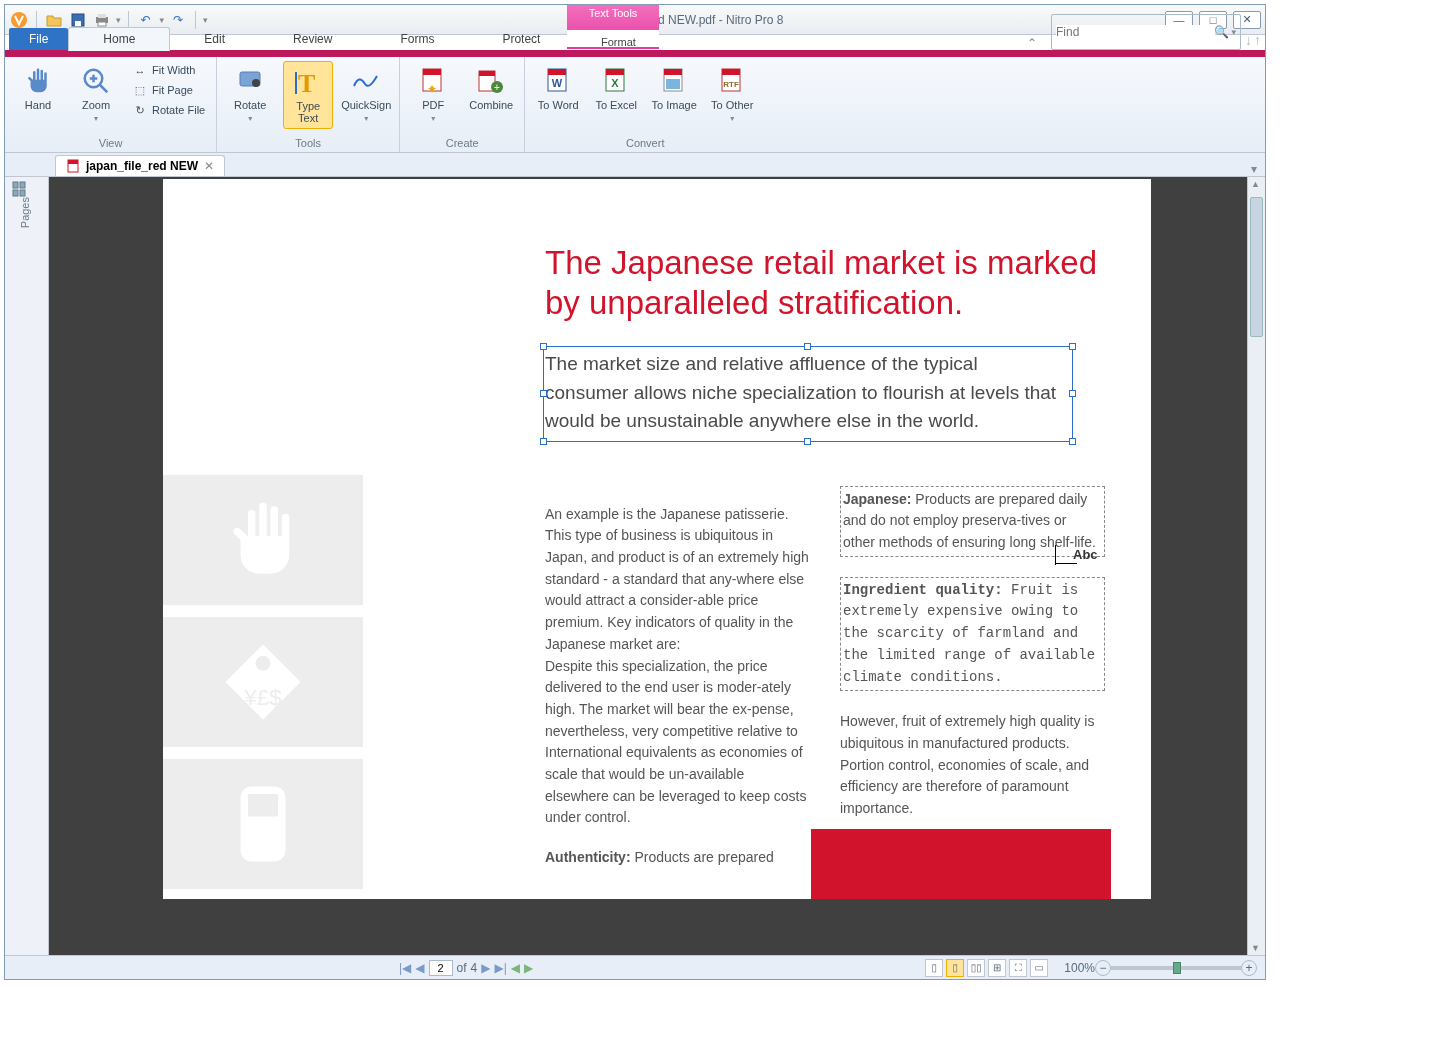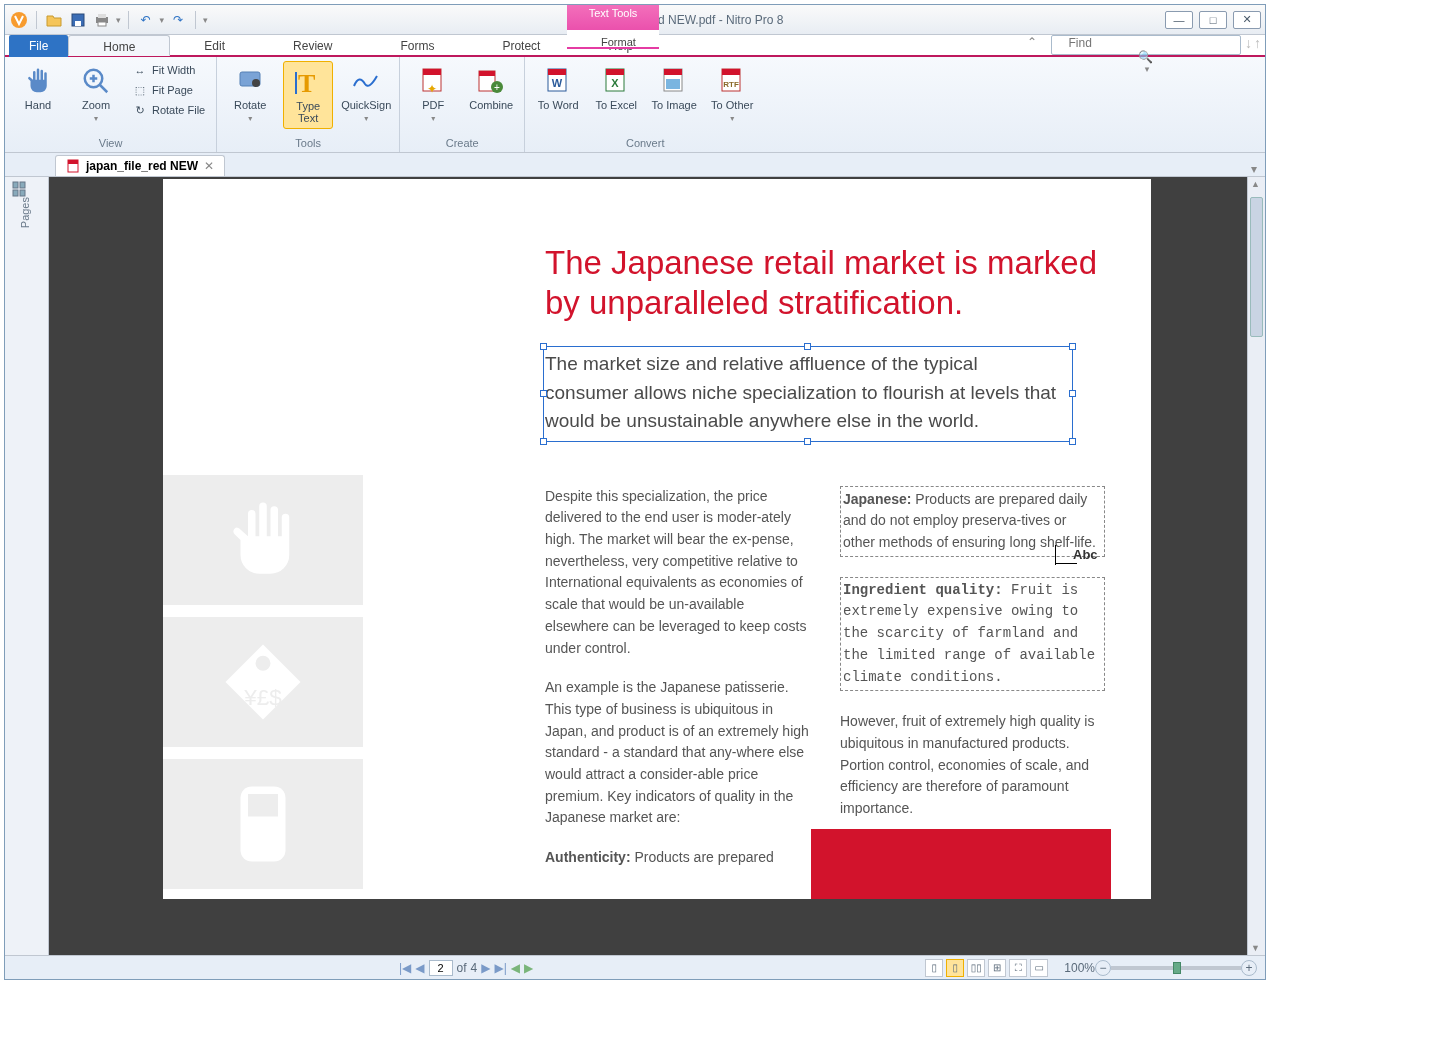--- a/index.html
+++ b/index.html
@@ -14,26 +14,26 @@
 .app-title { flex: 1; text-align: center; color: #5a6a7a; font-size: 12px; }
 .win-controls { display:flex; gap:6px; }
 .win-btn { border:1px solid #8a9bb0; background:#fff; width:28px; height:18px; border-radius:2px; display:flex; align-items:center; justify-content:center; color:#4a5a6a; font-size:11px;}
 
 
 .ctx-tab { position:absolute; left:562px; top:0; height:44px; width:92px; background:linear-gradient(#f36fbb,#e43aa2); color:#fff; text-align:center; font-size:11px; padding-top:2px; z-index:5; border-radius:0; }
 .ctx-tab .hdr { font-size:11px;}
 .ctx-tab .tab { margin-top: 11px; background:#fff; color:#444; height:17px; line-height:17px;}
 
 
-.tabrow { height: 22px; background:#fff; display:flex; border-bottom:2px solid #be185d; padding-left:4px; position:relative;}
+.tabrow { height: 22px; background:#fff; display:flex; align-items:flex-end; border-bottom:7px solid #be185d; padding-left:4px; position:relative;}
 .file-tab { background:#2e73c5; color:#fff; padding:4px 20px; font-size:12px; height:22px; border-radius:2px 2px 0 0;}
 .tab { padding:4px 34px; color:#444; cursor:pointer; }
 .tab.active { background:#f3f6fb; border:1px solid #c0c7d1; border-bottom:1px solid #f3f6fb; border-radius:3px 3px 0 0; margin-bottom:-1px;}
 .help-caret { margin-left:auto; margin-right:6px; color:#888;}
-.find-box { margin-left:8px; width:190px; height:20px; border:1px solid #abc; border-radius:2px; display:flex; align-items:center; padding:0 4px; margin-right:4px; margin-bottom:17px;flex-direction:column;}
+.find-box { margin-left:8px; width:190px; height:36px; border:1px solid #abc; border-radius:2px; display:flex; align-items:center; padding:0 4px; margin-right:4px; margin-bottom:0;}
 .find-box input { border:none; outline:none; flex:1; font-size:12px; color:#777;}
 .nav-arrows { display:flex; gap:2px; margin-right:4px; margin-bottom:2px;}
 .nav-arrows span { font-size:14px; color:#bbb;}
 
 
 .ribbon { height: 96px; background: linear-gradient(#f6f9fd,#e7eef7); border-bottom:1px solid #c0c7d1; display:flex; }
 .group { border-right:1px solid #c7d0dc; padding:4px 8px 2px 8px; display:flex; flex-direction:column; align-items:center; }
 .group-body { display:flex; align-items:flex-start; gap:8px; flex:1;}
 .group-title { font-size:11px; color:#6a7a8a; padding:1px 0;}
 .big-btn { display:flex; flex-direction:column; align-items:center; width:50px; cursor:pointer; padding:4px 2px; border-radius:3px; text-align:center;}
@@ -341,22 +341,22 @@
           <div class="sel-handle" style="left:-4px;bottom:-4px;"></div>
           <div class="sel-handle" style="left:50%;bottom:-4px;margin-left:-4px;"></div>
           <div class="sel-handle" style="right:-4px;bottom:-4px;"></div>
         </div>
         <div class="subhead">The market size and relative affluence of the typical consumer allows niche specialization to flourish at levels that would be unsustainable anywhere else in the world.</div>
 
         <div class="abc-cursor">Abc</div>
 
         <div class="cols">
           <div class="col">
+            <p style="margin-top:18px;">An example is the Japanese patisserie. This type of business is ubiquitous in Japan, and product  is of an extremely high standard - a standard that any-where else would attract a consider-able price premium. Key indicators of quality in the  Japanese market are:</p>
             <p>Despite this specialization, the price delivered to the end user is moder-ately high. The market will bear the ex-pense, nevertheless, very competitive relative to International equivalents as economies of scale that would be un-available elsewhere can be leveraged to keep costs under control.</p>
-            <p style="margin-top:18px;">An example is the Japanese patisserie. This type of business is ubiquitous in Japan, and product  is of an extremely high standard - a standard that any-where else would attract a consider-able price premium. Key indicators of quality in the  Japanese market are:</p>
             <p style="margin-top:18px;"><b>Authenticity:</b><span> Products are prepared</span></p>
           </div>
           <div class="col">
             <p class="dashed"><b>Japanese:</b><span> Products are prepared daily and do not employ preserva-tives or other methods of ensuring long shelf-life.</span></p>
             <p class="dashed" style="margin-top:20px;font-family:Liberation Mono, monospace;"><b>Ingredient quality:</b><span> Fruit is extremely expensive owing to the scarcity of farmland and the limited range of available climate conditions.</span></p>
             <p style="margin-top:20px;">However, fruit  of extremely high quality is ubiquitous in manufactured products. Portion control, economies of scale, and efficiency are therefore of paramount importance.</p>
           </div>
         </div>
 
         <div class="side-icons">

